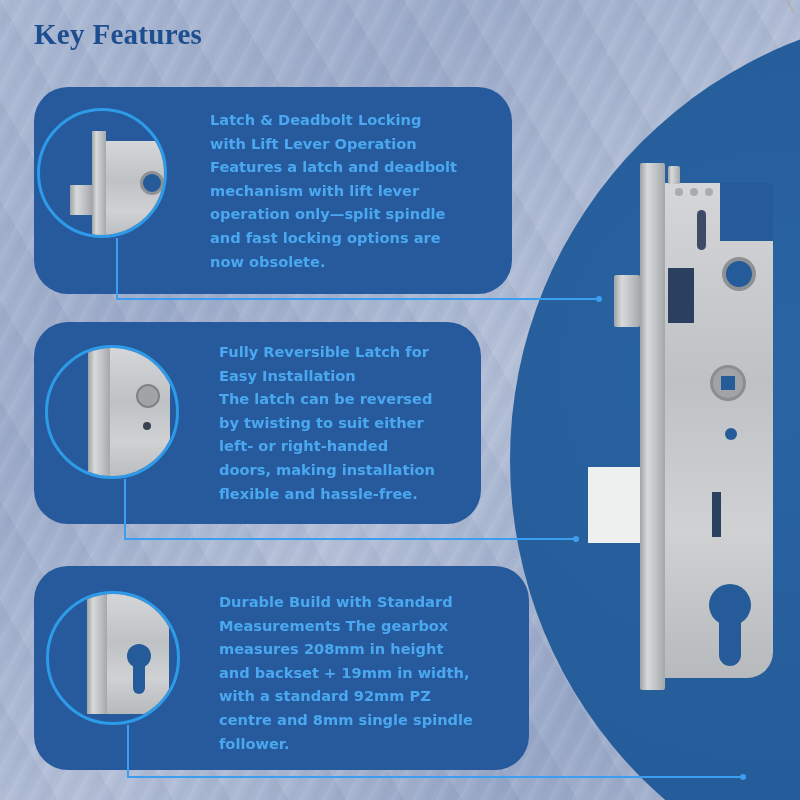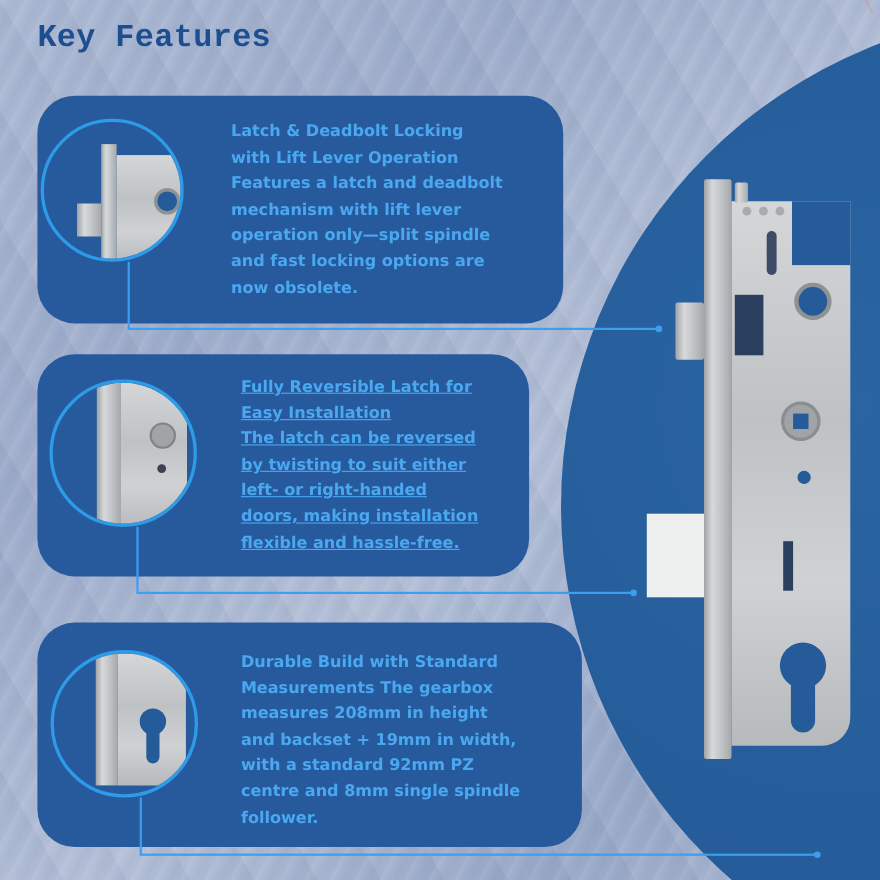--- a/index.html
+++ b/index.html
@@ -18,21 +18,21 @@
       position: absolute; border-radius: 50%;
       border: 2px solid rgba(190,150,120,0.35); border-color: rgba(190,150,120,0.35) transparent transparent transparent;
     }
     .big-circle {
       position: absolute; left: 510px; top: 10px; width: 900px; height: 900px;
       border-radius: 50%; background: #265f9c;
       background: radial-gradient(circle at 30% 40%, #2a64a2 0%, #245b98 60%, #1f5390 100%);
     }
     .title {
       position: absolute; left: 34px; top: 18px; margin: 0;
-      font-family: Liberation Mono, monospace; font-weight: bold; font-size: 29px;
+      font-family: Liberation Serif, serif; font-weight: bold; font-size: 29px;
       color: #1d4e8f; letter-spacing: 0.3px;
     }
     .card {
       position: absolute; background: #275a9c; border-radius: 34px;
     }
     .card-text {
       position: absolute; color: #4aa8f0; font-weight: bold;
       font-family: "DejaVu Sans", sans-serif; font-size: 14.6px; line-height: 23.6px;
       white-space: pre-line;
     }
@@ -112,21 +112,21 @@
 <div class="connector-h" style="left:116px; top:298px; width:484px;"></div>
 <div class="dot" style="left:596px; top:296px;"></div>
 
 <div class="card" style="left:34px; top:322px; width:447px; height:202px;"></div>
 <div class="thumb" style="left:45px; top:345px; width:134px; height:134px;">
   <div class="metal" style="position:absolute; left:40px; top:0; width:22px; height:134px;"></div>
   <div class="plate" style="position:absolute; left:62px; top:0; width:60px; height:134px;"></div>
   <div style="position:absolute; left:88px; top:36px; width:20px; height:20px; border-radius:50%; background:#a0a4a7; border:2px solid #7f8386;"></div>
   <div style="position:absolute; left:95px; top:74px; width:8px; height:8px; border-radius:50%; background:#3a4150;"></div>
 </div>
-<div class="card-text" style="left:219px; top:340px; width:260px;text-decoration:underline;">Fully Reversible Latch for
+<div class="card-text" style="left:219px; top:340px; width:260px;">Fully Reversible Latch for
 Easy Installation
  The latch can be reversed
 by twisting to suit either
 left- or right-handed
 doors, making installation
 flexible and hassle-free.</div>
 <div class="connector-v" style="left:124px; top:479px; height:59px;"></div>
 <div class="connector-h" style="left:124px; top:538px; width:452px;"></div>
 <div class="dot" style="left:573px; top:536px;"></div>
 

